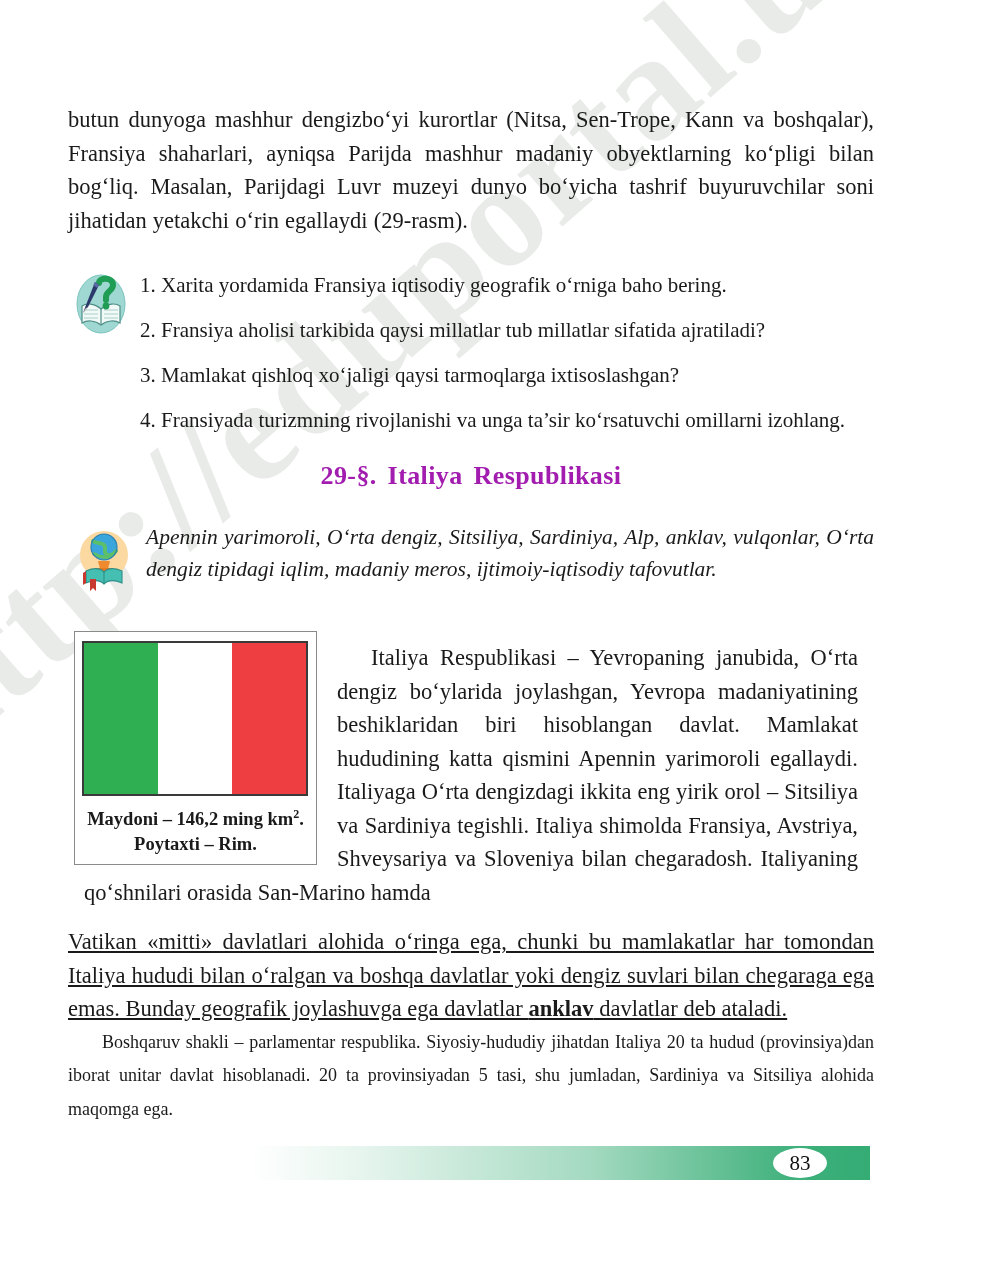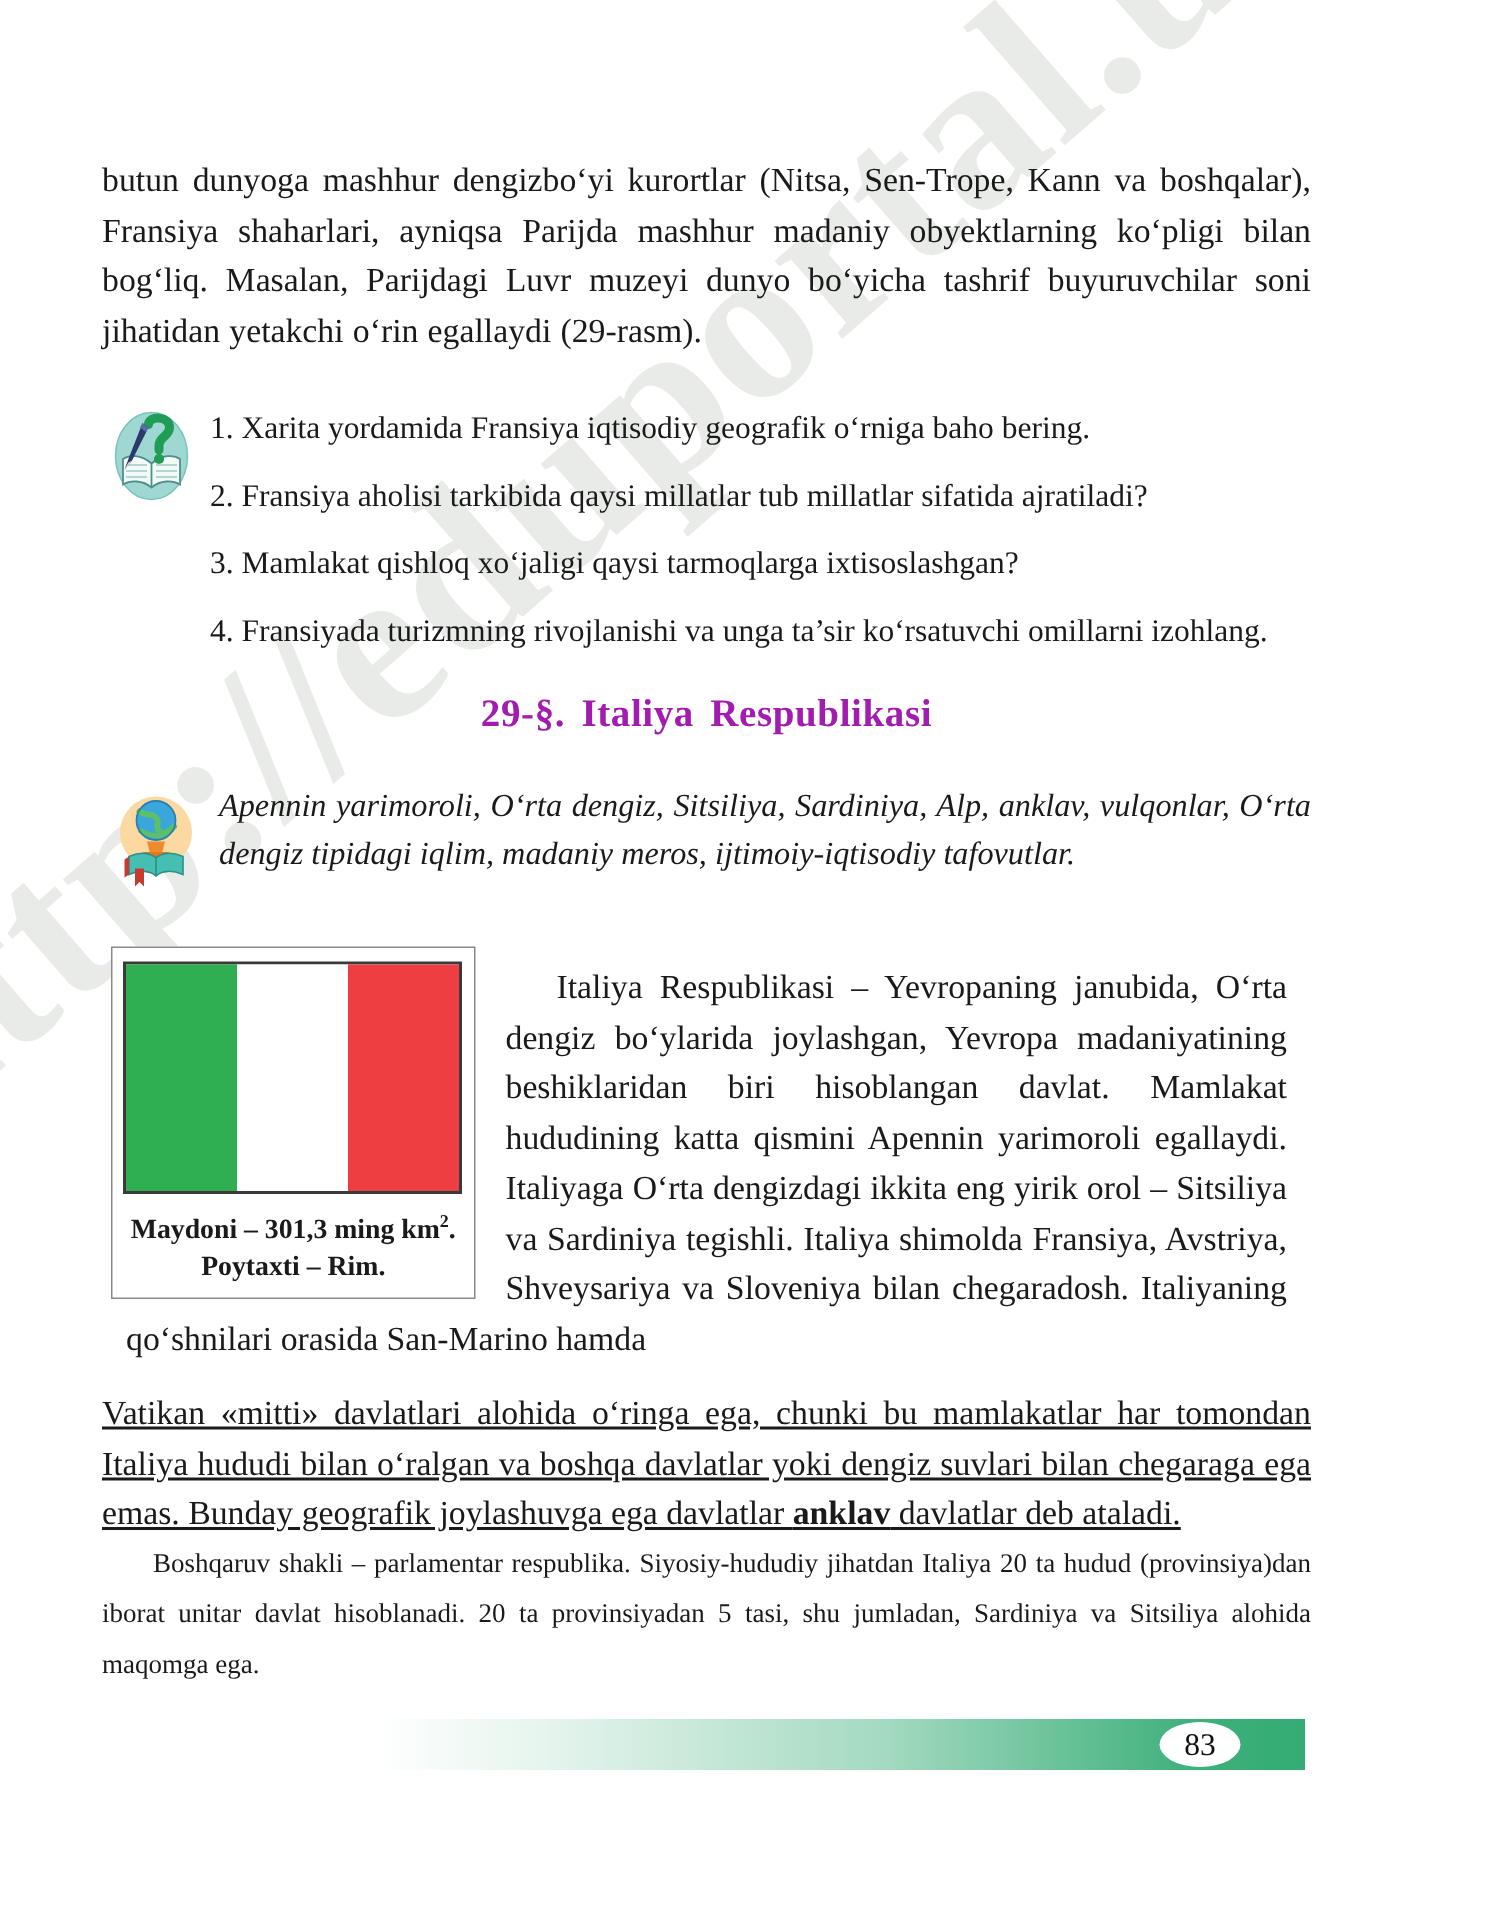--- a/index.html
+++ b/index.html
@@ -273,21 +273,21 @@
     </div>
 
     <div class="figure-wrap">
       <div class="flag-figure">
         <div class="flag-img">
           <div class="flag-band" style="background:#2fae52"></div>
           <div class="flag-band" style="background:#ffffff"></div>
           <div class="flag-band" style="background:#ef3e42"></div>
         </div>
         <div class="flag-caption">
-          <span class="line"><span>Maydoni – 301,3 ming km</span><sup>2</sup><span>.</span></span>
+          <span class="line"><span>Maydoni – 146,2 ming km</span><sup>2</sup><span>.</span></span>
           <span class="line">Poytaxti – Rim.</span>
         </div>
       </div>
       <p class="flow-text">Italiya Respublikasi – Yevropaning janubida, O‘rta dengiz bo‘ylarida joylashgan, Yevropa madaniyatining beshiklaridan biri hisoblangan davlat. Mamlakat hududining katta qismini Apennin yarimoroli egallaydi. Italiyaga O‘rta dengizdagi ikkita eng yirik orol – Sitsiliya va Sardiniya tegishli. Italiya shimolda Fransiya, Avstriya, Shveysariya va Sloveniya bilan chegaradosh. Italiyaning qo‘shnilari orasida San-Marino hamda</p>
       <p class="after-figure"><span>Vatikan «mitti» davlatlari alohida o‘ringa ega, chunki bu mamlakatlar har tomondan Italiya hududi bilan o‘ralgan va boshqa davlatlar yoki dengiz suvlari bilan chegaraga ega emas. Bunday geografik joylashuvga ega davlatlar </span><b class="kw-bold">anklav</b><span> davlatlar deb ataladi.</span></p>
       <p class="tail-para">Boshqaruv shakli – parlamentar respublika. Siyosiy-hududiy jihatdan Italiya 20 ta hudud (provinsiya)dan iborat unitar davlat hisoblanadi. 20 ta provinsiyadan 5 tasi, shu jumladan, Sardiniya va Sitsiliya alohida maqomga ega.</p>
     </div>
 
   </div>
 

